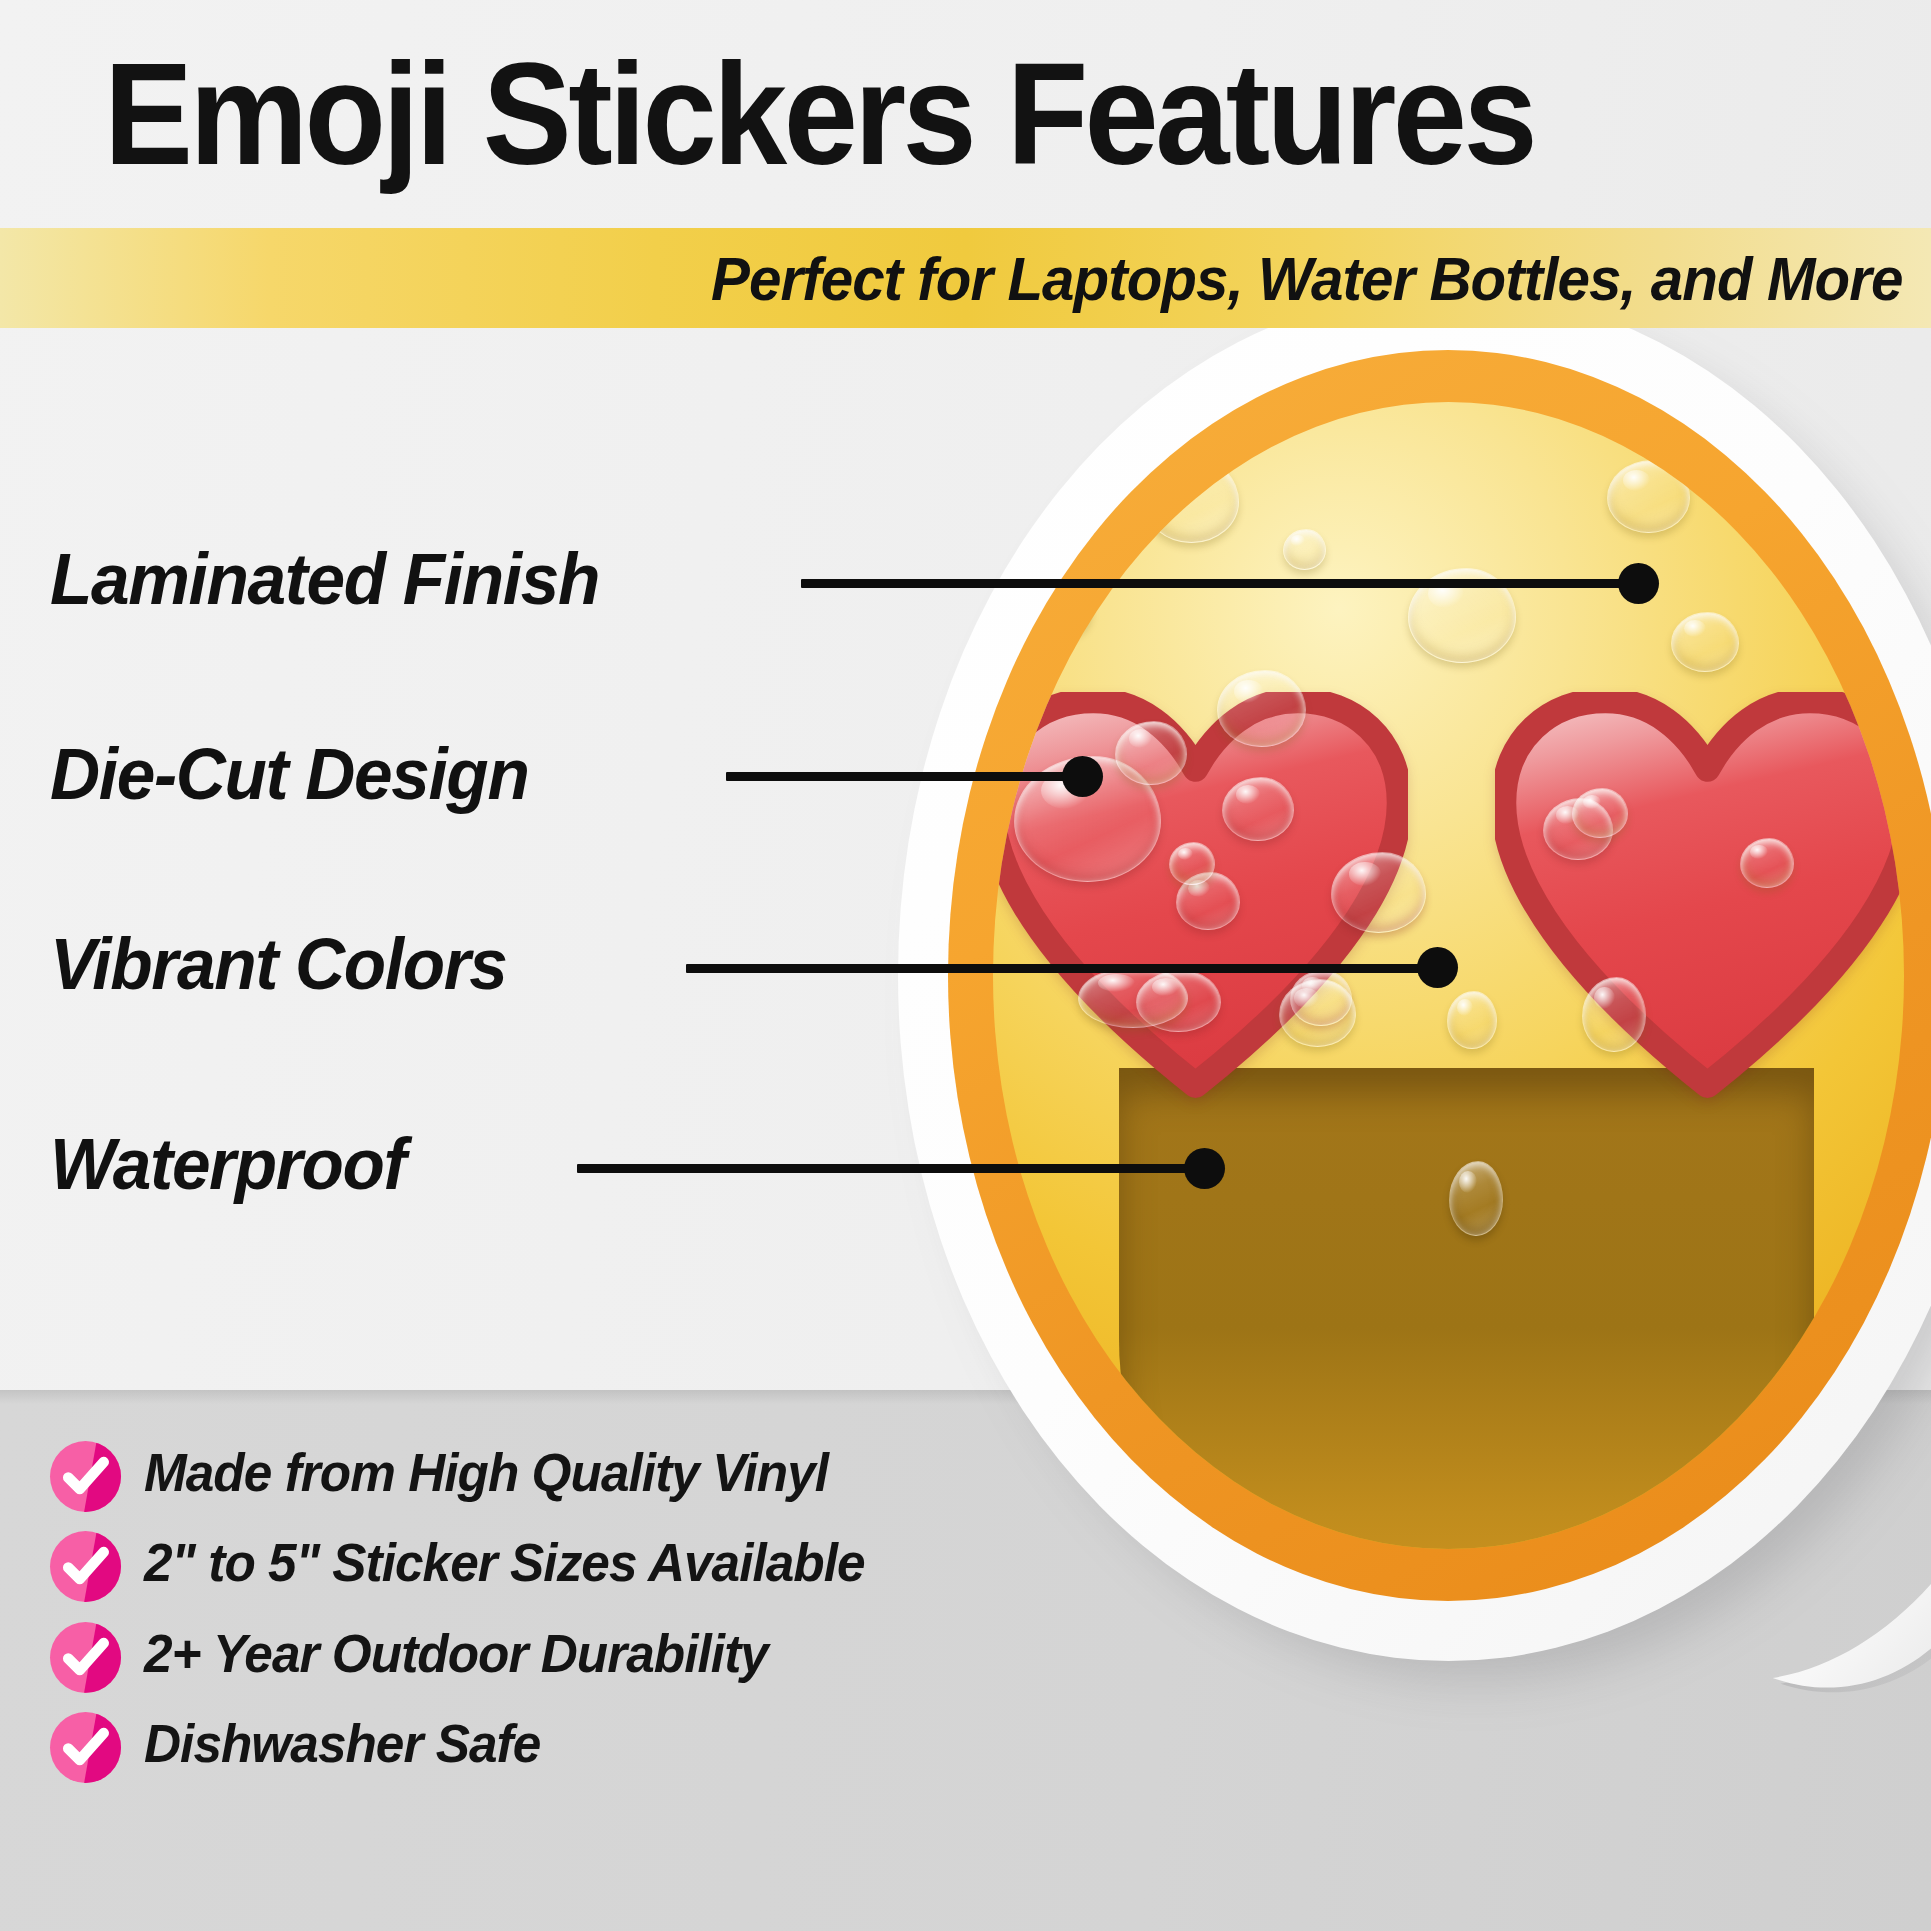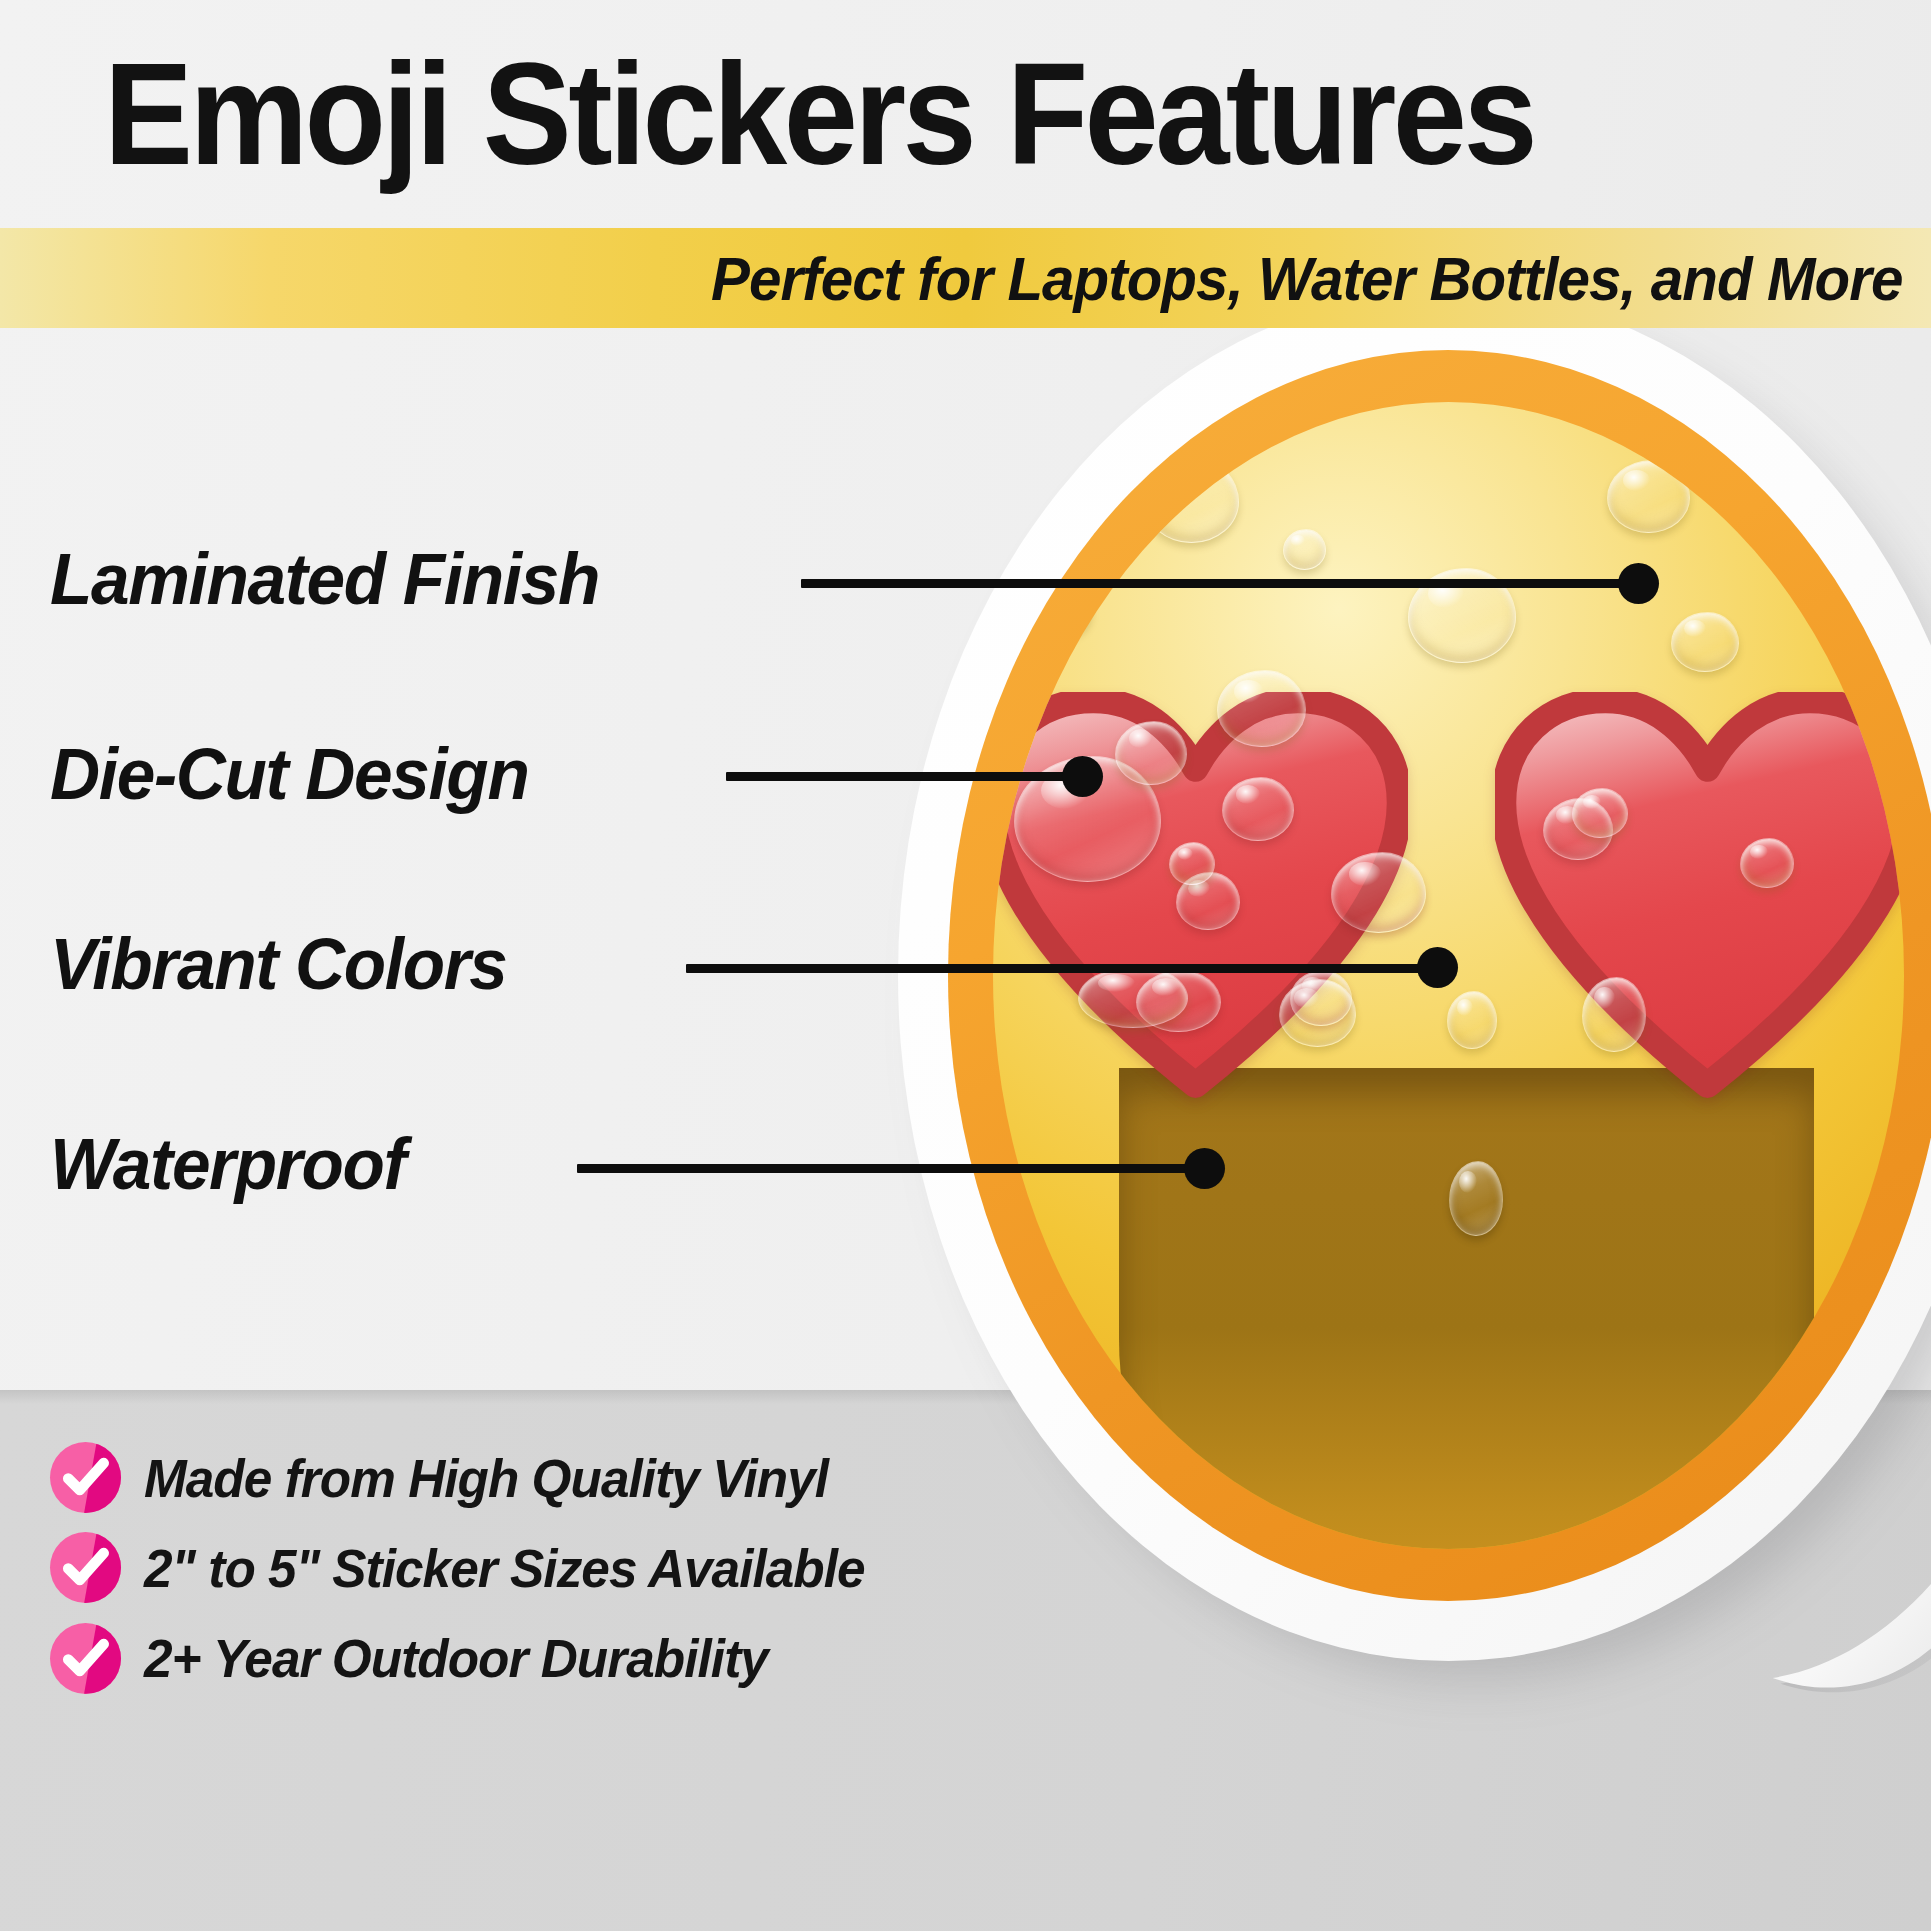--- a/index.html
+++ b/index.html
@@ -221,21 +221,20 @@
 
   
   .bullets {
     position: absolute;
     left: 50px;
     top: 1441px;
     width: 1110px;
   }
   .bullet {
     display: flex;
-    align-items: center;
     margin-bottom: 17.4px;
     height: 73px;
   }
   .check-badge {
     position: relative;
     flex: 0 0 auto;
     width: 71px;
     height: 71px;
     border-radius: 50%;
     background: #f75fa6;
@@ -407,18 +406,27 @@
     <div class="bullet">
       <span class="check-badge">
         <span class="shadow-wedge"></span>
         <svg viewBox="0 0 74 74">
           <path d="M19 38 L31 50 L56 22" fill="none" stroke="#ffffff" stroke-width="11" stroke-linecap="round" stroke-linejoin="round"></path>
         </svg>
       </span>
       <span class="bullet-text">2+ Year Outdoor Durability</span>
     </div>
 
+    <div class="bullet">
+      <span class="check-badge">
+        <span class="shadow-wedge"></span>
+        <svg viewBox="0 0 74 74">
+          <path d="M19 38 L31 50 L56 22" fill="none" stroke="#ffffff" stroke-width="11" stroke-linecap="round" stroke-linejoin="round"></path>
+        </svg>
+      </span>
+      <span class="bullet-text">Dishwasher Safe</span>
+    </div>
 
 
   </div>
 
 </div>
 
 
 </body></html>

